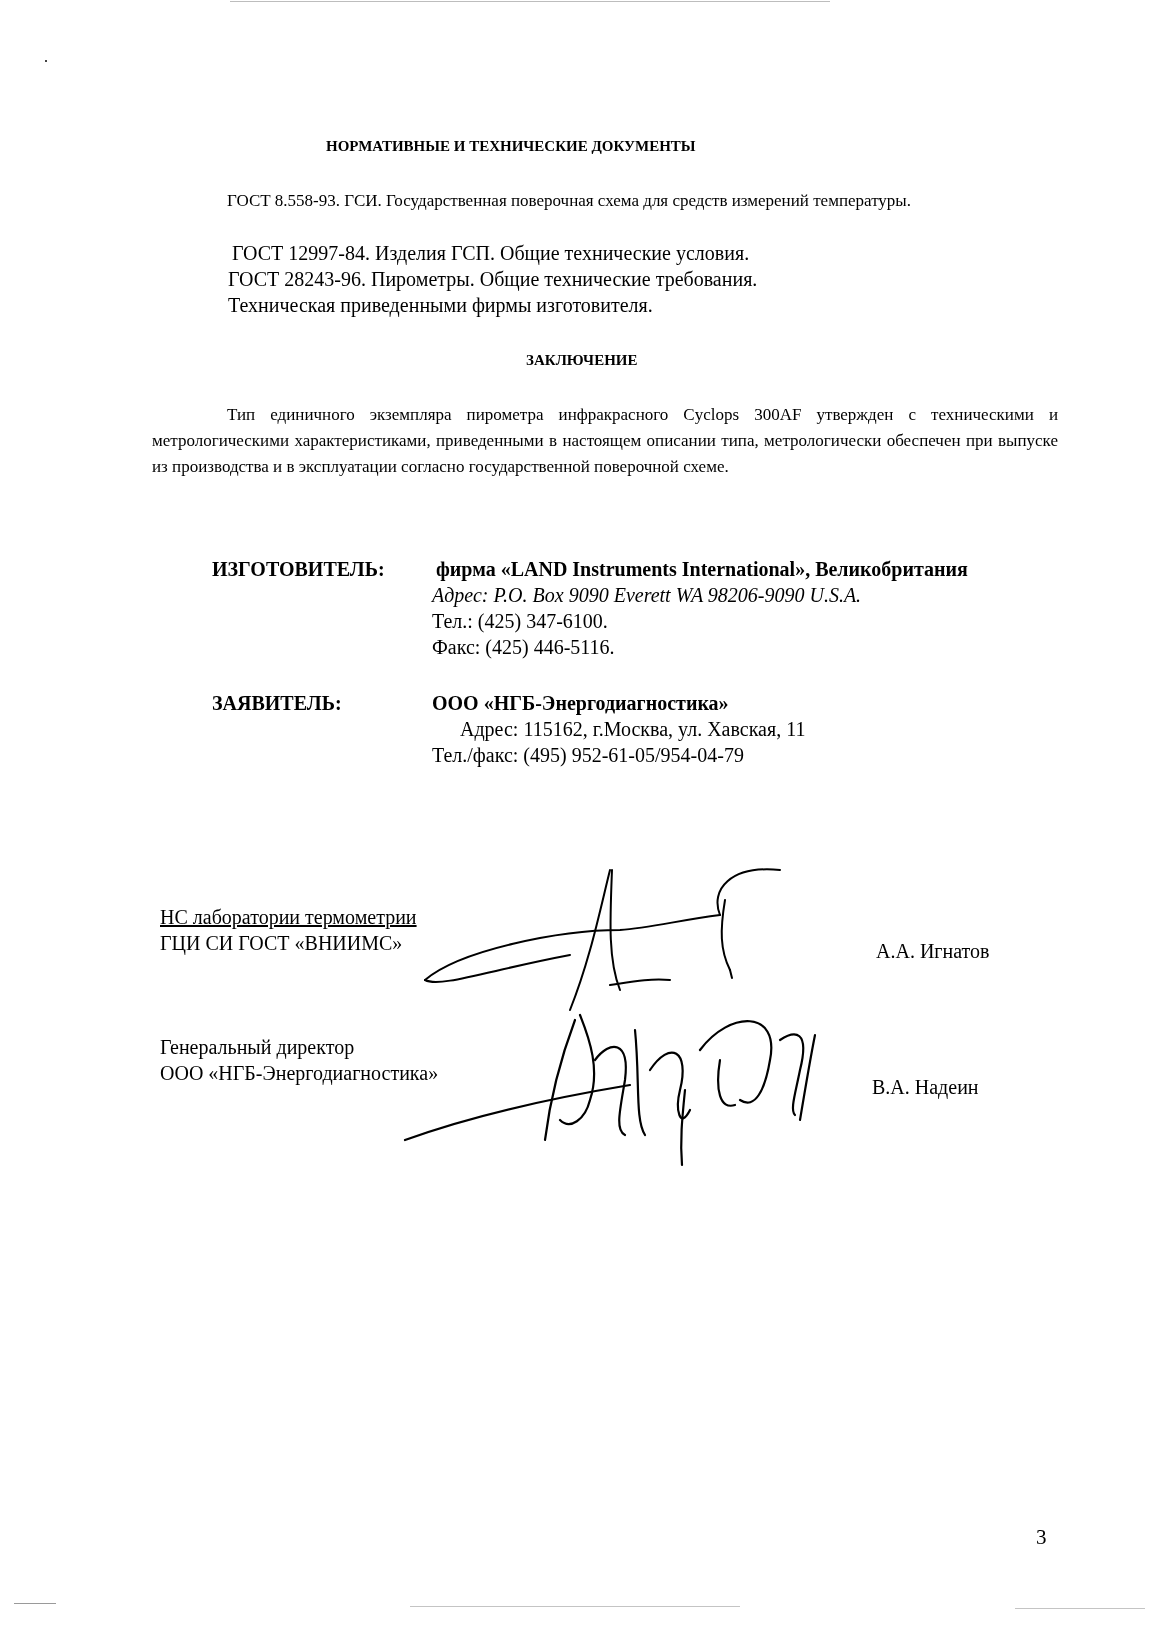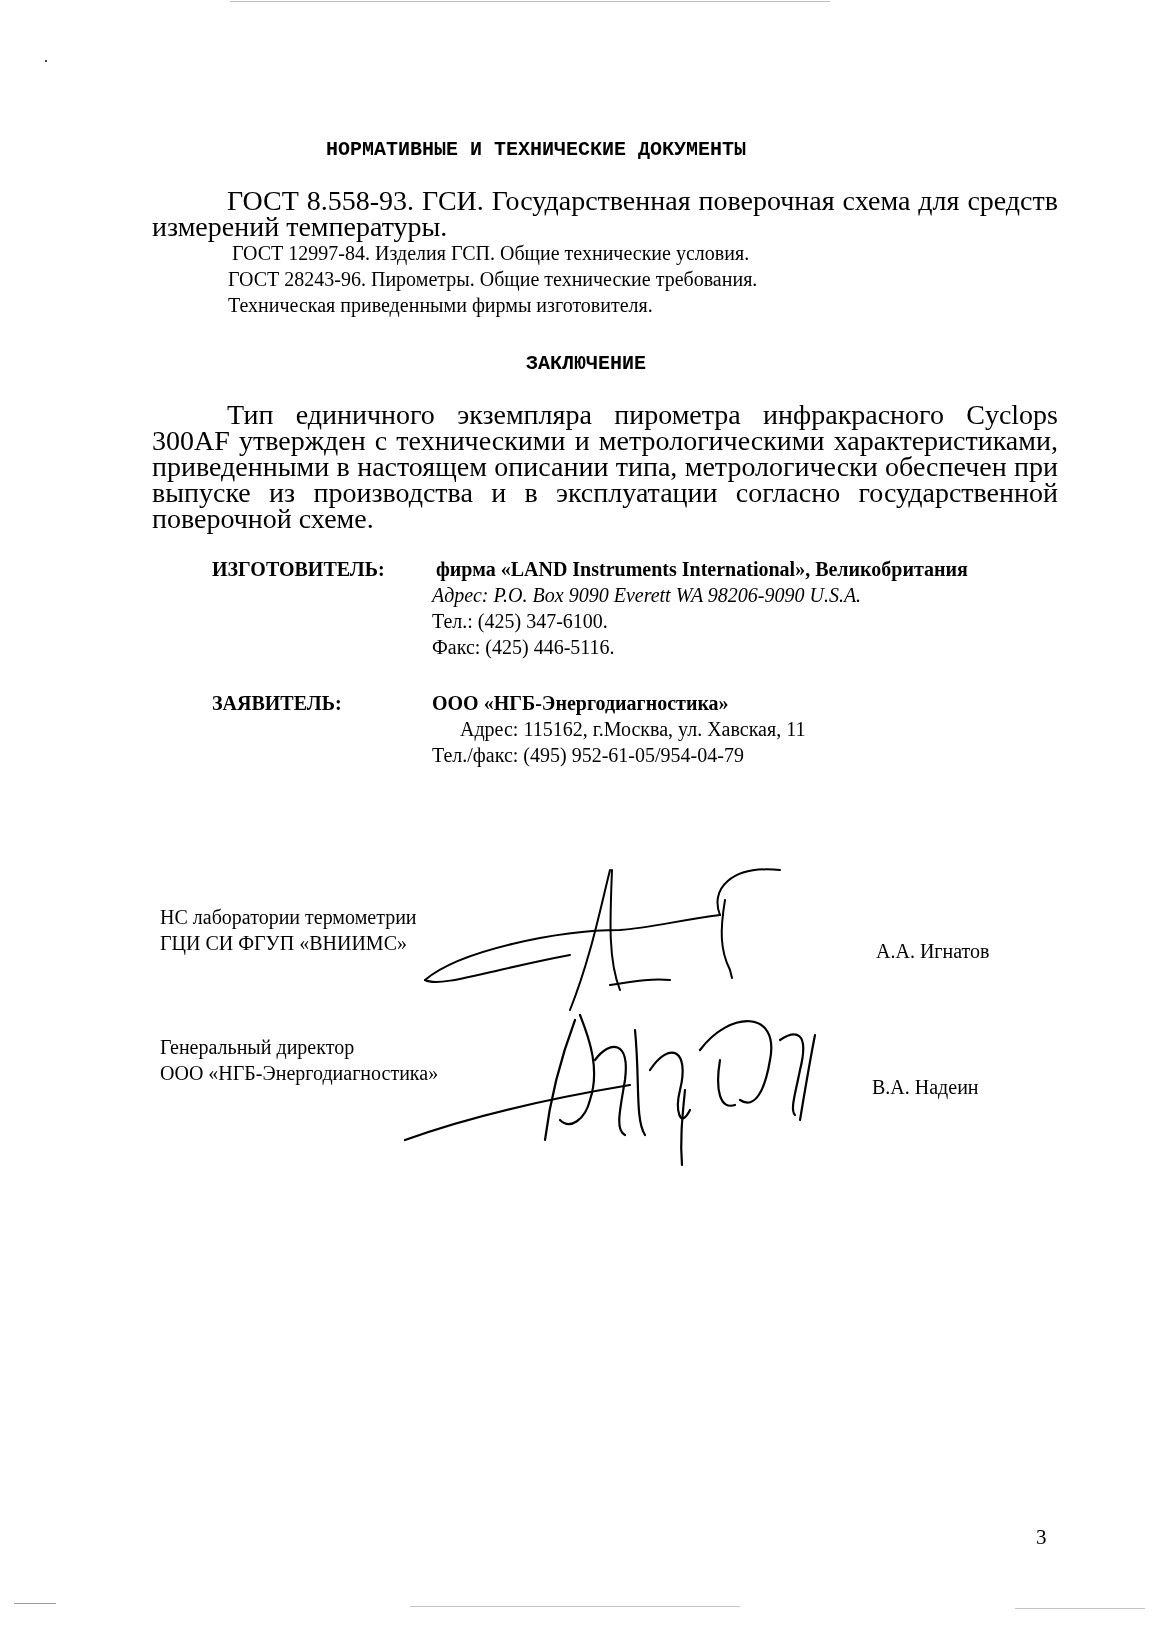--- a/index.html
+++ b/index.html
@@ -1,22 +1,22 @@
 <!DOCTYPE html>
 <html><head>
 <meta charset="utf-8">
 <style>
   html, body { margin: 0; padding: 0; background: #ffffff; }
   body { width: 1175px; height: 1651px; position: relative; overflow: hidden;
          font-family: "Liberation Serif", "DejaVu Serif", serif; color: #000; }
   .abs { position: absolute; white-space: nowrap; }
-  .h { font-weight: bold; font-size: 20px; font-family: Liberation Mono, monospace; }
+  .h { font-weight: bold; font-size: 15px; }
   .t { font-size: 20px; line-height: 26px; }
   .b { font-weight: bold; }
-  .para { position: absolute; left: 152px; width: 906px; font-size: 28px; line-height: 26px;
+  .para { position: absolute; left: 152px; width: 906px; font-size: 17px; line-height: 26px;
           text-align: justify; text-indent: 75px; }
   .scan { position: absolute; height: 1px; background: #9a9a9a; }
   svg.sig { position: absolute; }
 </style>
 </head>
 <body>
 
 <div class="scan" style="left:230px; top:1px; width:600px; background:#bdbdbd;"></div>
 <div class="abs" style="left:45px; top:60px; width:2px; height:2px; background:#444;"></div>
 
@@ -34,22 +34,22 @@
 <div class="abs t b" style="left:436px; top:556px;">фирма «LAND Instruments International», Великобритания</div>
 <div class="abs t" style="left:432px; top:582px;font-style:italic;">Адрес: P.O. Box 9090 Everett WA 98206-9090 U.S.A.</div>
 <div class="abs t" style="left:432px; top:608px;">Тел.: (425) 347-6100.</div>
 <div class="abs t" style="left:432px; top:634px;">Факс: (425) 446-5116.</div>
 
 <div class="abs t b" style="left:212px; top:690px;">ЗАЯВИТЕЛЬ:</div>
 <div class="abs t b" style="left:432px; top:690px;">ООО «НГБ-Энергодиагностика»</div>
 <div class="abs t" style="left:448px; top:716px;margin-left:12px;">Адрес: 115162, г.Москва, ул. Хавская, 11</div>
 <div class="abs t" style="left:432px; top:742px;">Тел./факс: (495) 952-61-05/954-04-79</div>
 
-<div class="abs t" style="left:160px; top:904px;">НС лаборатории термометрии</div>
-<div class="abs t" style="left:160px; top:930px;">ГЦИ СИ ФГУП «ВНИИМС»</div>
+<div class="abs t" style="left:160px; top:904px;text-decoration:underline;">НС лаборатории термометрии</div>
+<div class="abs t" style="left:160px; top:930px;">ГЦИ СИ ГОСТ «ВНИИМС»</div>
 <div class="abs t" style="left:876px; top:938px;">А.А. Игнатов</div>
 <svg class="sig" width="400" height="160" viewBox="0 0 400 160" style="left:420px; top:860px;">
   <g fill="none" stroke="#000" stroke-width="2" stroke-linecap="round">
     <path d="M190 10 C180 50, 170 100, 150 150"></path>
     <path d="M192 10 C190 60, 188 100, 200 130"></path>
     <path d="M5 120 C40 90, 140 70, 200 70 C230 68, 260 60, 300 55"></path>
     <path d="M5 120 C20 128, 70 110, 150 95"></path>
     <path d="M190 125 C210 122, 230 118, 250 120"></path>
     <path d="M300 55 C290 30, 310 5, 360 10"></path>
     <path d="M305 40 C300 70, 300 90, 310 110"></path>

